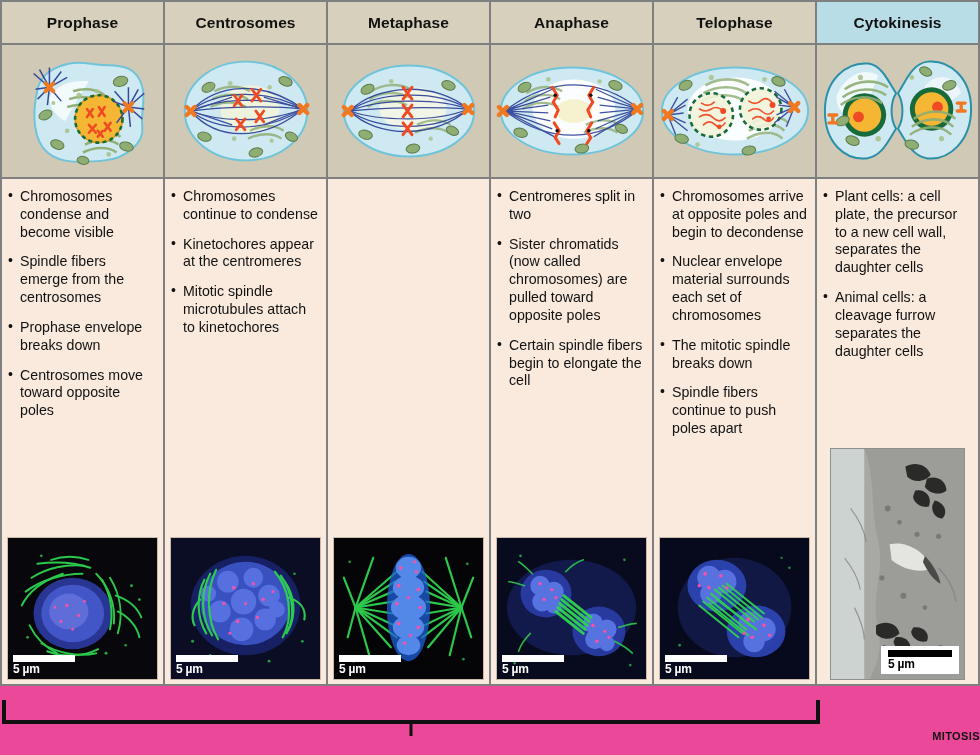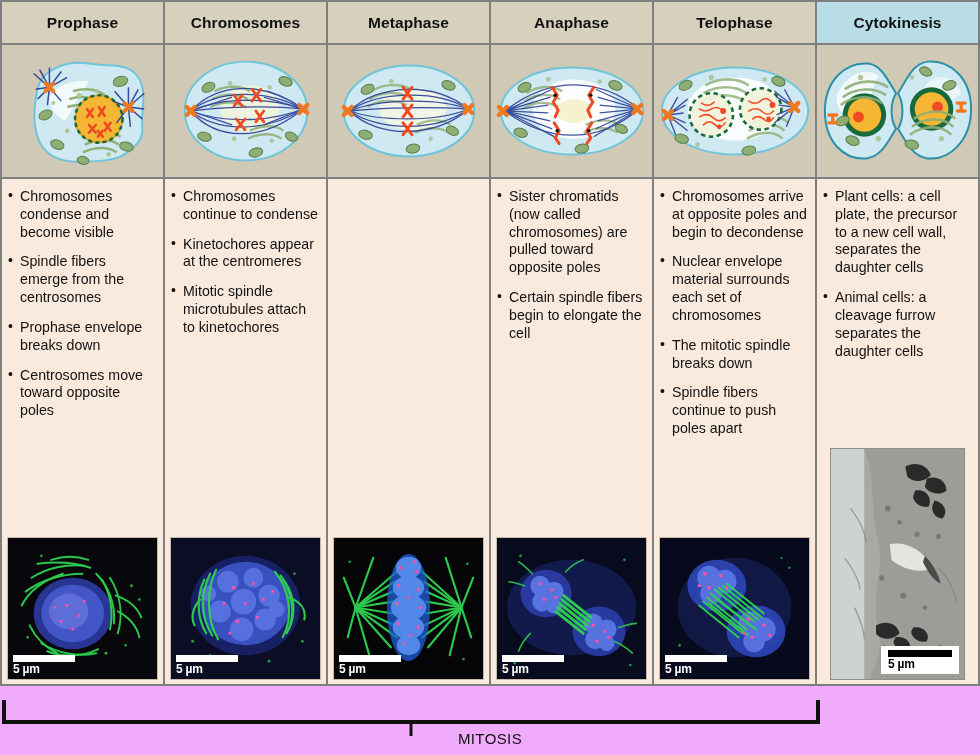--- a/index.html
+++ b/index.html
@@ -1,17 +1,17 @@
 <!DOCTYPE html>
 <html><head>
 <meta charset="utf-8">
 <style>
   html,body{margin:0;padding:0;background:#ffffff;}
   body{width:980px;height:755px;font-family:"Liberation Sans",sans-serif;overflow:hidden;}
-  #page{position:relative;width:980px;height:755px;background:#f0abfc;}
+  #page{position:relative;width:980px;height:755px;background:#ec4899;}
 
   .table{position:absolute;left:0;top:0;width:980px;height:686px;
          display:grid;grid-template-columns:repeat(6,1fr);
          grid-template-rows:41px 132px 1fr;
          background:#7e8080;gap:2px;padding:2px;box-sizing:border-box;}
 
   .hdr{background:#d6d0bc;display:flex;align-items:center;justify-content:center;}
   .hdr.cyto{background:#b9dde6;align-items:center;}
   .hdr span{font-size:15.5px;font-weight:bold;color:#111;letter-spacing:.1px;}
 
@@ -31,35 +31,35 @@
   .micro svg{position:absolute;left:0;top:0;width:100%;height:100%;}
   .scalebar{position:absolute;left:5px;bottom:4px;z-index:4;}
   .scalebar .bar{width:62px;height:7px;background:#fff;margin-bottom:1px;}
   .scalebar .lbl{font-size:12px;font-weight:bold;color:#fff;line-height:1;letter-spacing:-.2px;}
   .scalebar.dark{left:auto;right:5px;bottom:5px;background:#fff;padding:4px 7px 4px 7px;}
   .scalebar.dark .bar{background:#000;width:64px;height:7px;}
   .scalebar.dark .lbl{color:#000;}
 
   
   .bracket{position:absolute;left:0;top:690px;width:980px;height:65px;}
-  .mitosis-label{position:absolute;top:730px;left:0;width:980px;text-align:center;
-        font-size:15px;font-weight:normal;letter-spacing:.4px;color:#111;}
+  .mitosis-label{position:absolute;top:730px;left:0;width:980px;text-align:right;
+        font-size:11px;font-weight:bold;letter-spacing:.4px;color:#111;}
 </style>
 </head>
 <body>
 
 <div id="page">
 
   <div class="table">
 
     <div class="hdr">
         <span>Prophase</span>
       </div>
     <div class="hdr">
-        <span>Chromosomes</span>
+        <span>Centrosomes</span>
       </div>
     <div class="hdr">
         <span>Metaphase</span>
       </div>
     <div class="hdr">
         <span>Anaphase</span>
       </div>
     <div class="hdr">
         <span>Telophase</span>
       </div>
@@ -508,20 +508,21 @@
         </svg>
         <div class="scalebar">
           <div class="bar"></div>
           <div class="lbl">5 µm</div>
         </div>
       </div>
     </div>
 
     <div class="txtcell">
       <ul class="bullets">
+        <li>Centromeres split in two</li>
         <li>Sister chromatids (now called chromosomes) are pulled toward opposite poles</li>
         <li>Certain spindle fibers begin to elongate the cell</li>
       </ul>
       <div class="micro">
         <svg viewBox="0 0 152 142" preserveAspectRatio="none">
           <rect width="152" height="142" fill="#080b1e"></rect>
           <ellipse cx="76" cy="70" rx="66" ry="48" fill="#141c50" opacity=".9"></ellipse>
           <ellipse cx="50" cy="56" rx="26" ry="24" fill="#2b3da8" opacity=".9"></ellipse>
           <ellipse cx="104" cy="94" rx="27" ry="25" fill="#2b3da8" opacity=".9"></ellipse>
           <g fill="#5b7ae8" opacity=".9">

